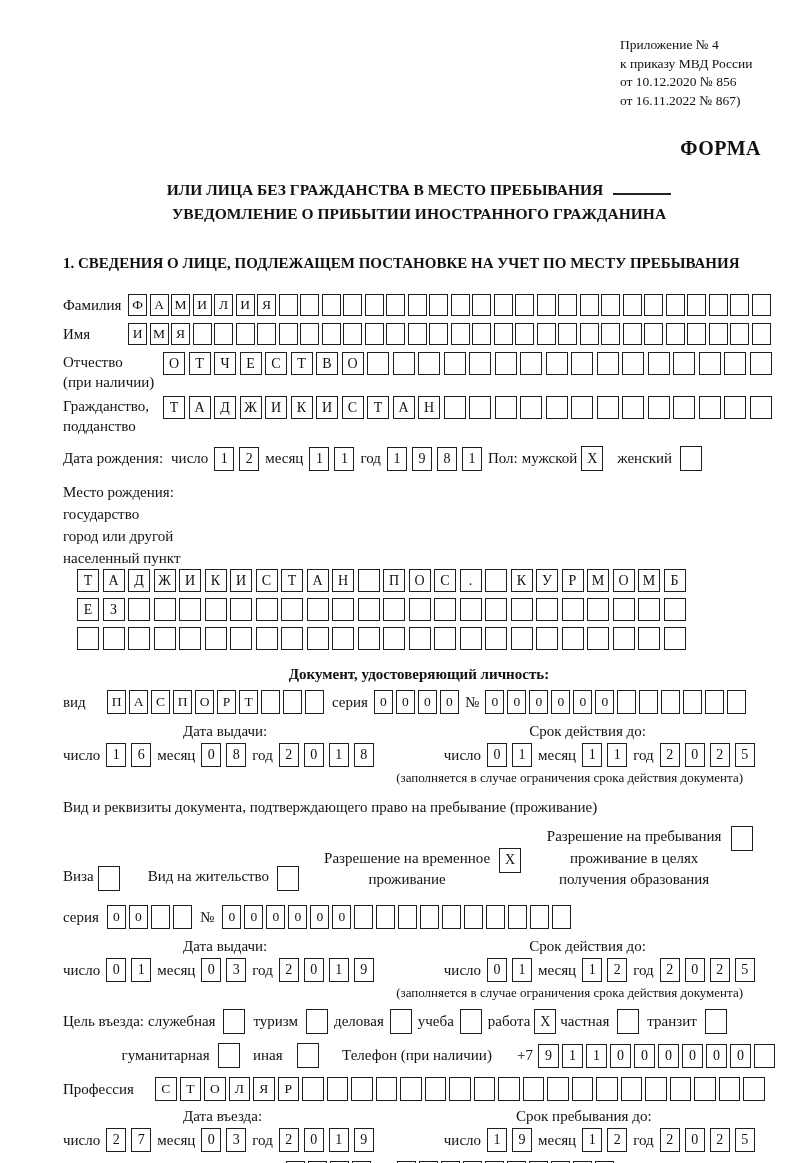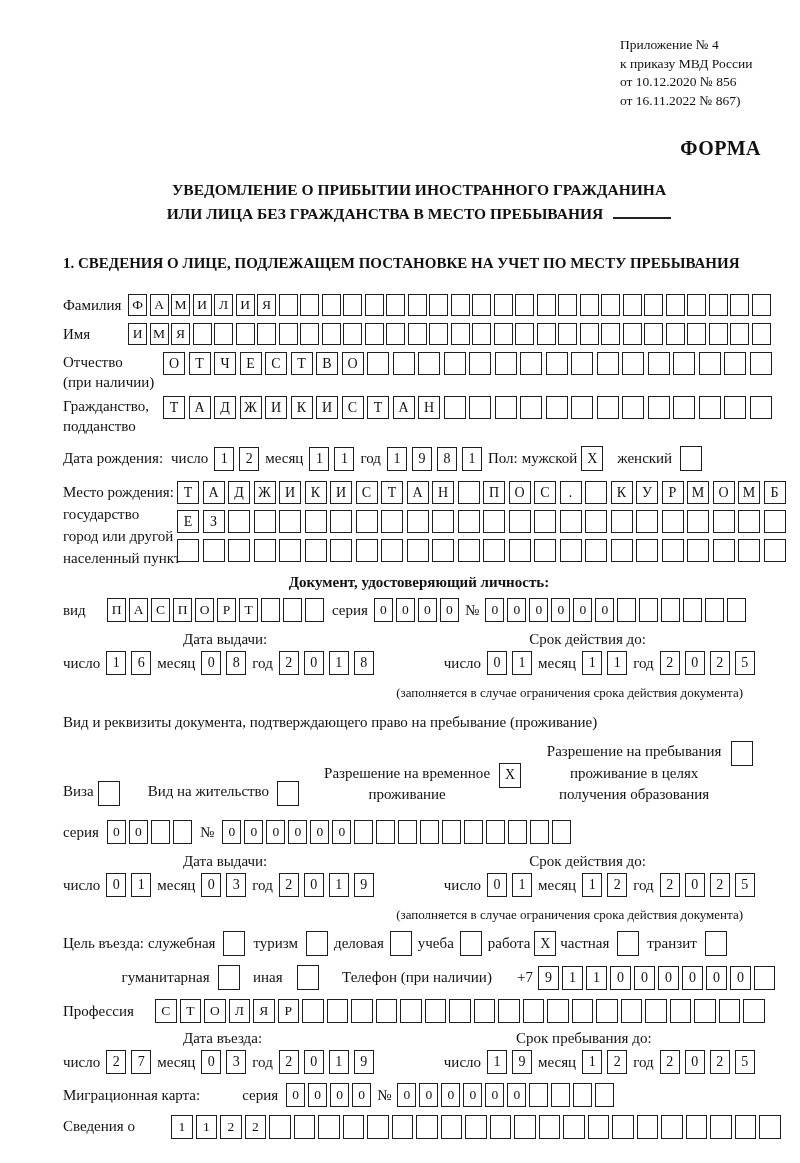--- a/index.html
+++ b/index.html
@@ -55,21 +55,21 @@
 
   .stack { display:flex; flex-direction:column; gap:6px; }
 
   
   .date-titles { display:flex; font-size:15px; margin-bottom:3px; }
   .date-titles .t1 { margin-left:120px; }
   .date-titles .t2 { margin-left:262px; }
   .date-fields { display:flex; align-items:center; }
   .dategroup { display:flex; align-items:center; gap:6px; }
   .dg-right { margin-left:70px; }
-  .note-right { text-align:right; padding-right:32px; font-size:13px; margin-top:10px; margin-bottom:8px; }
+  .note-right { text-align:right; padding-right:32px; font-size:13px; margin-top:3px; margin-bottom:8px; }
 
   .intro { font-size:15px; line-height:1.85; margin-bottom:2px; }
 
   
   .optrow { display:flex; align-items:flex-end; margin:4px 0 14px 0; }
   .opt { display:flex; align-items:flex-start; }
   .opt .olabel { font-size:15px; line-height:1.45; }
   .opt-c { text-align:center; }
   .w160 { width:168px; }
   .w175 { width:178px; }
@@ -87,22 +87,22 @@
 <div class="top-note">
   <div>Приложение № 4</div>
   <div>к приказу МВД России</div>
   <div>от 10.12.2020 № 856</div>
   <div>от 16.11.2022 № 867)</div>
 </div>
 
 <div class="forma">ФОРМА</div>
 
 <div class="title">
+  <div><span>ИЛИ ЛИЦА БЕЗ ГРАЖДАНСТВА В МЕСТО ПРЕБЫВАНИЯ</span><span class="uline"></span></div>
   <div>УВЕДОМЛЕНИЕ О ПРИБЫТИИ ИНОСТРАННОГО ГРАЖДАНИНА</div>
-  <div><span>ИЛИ ЛИЦА БЕЗ ГРАЖДАНСТВА В МЕСТО ПРЕБЫВАНИЯ</span><span class="uline"></span></div>
 </div>
 
 <div class="sec1">1. СВЕДЕНИЯ О ЛИЦЕ, ПОДЛЕЖАЩЕМ ПОСТАНОВКЕ НА УЧЕТ ПО МЕСТУ ПРЕБЫВАНИЯ</div>
 
 <div class="row">
   <span class="lbl lblcol-65">Фамилия</span>
   <div class="cr cr-sm">
       <span class="cell">Ф</span>
       <span class="cell">А</span>
       <span class="cell">М</span>
@@ -265,21 +265,21 @@
   <span class="gap4"></span>
   <span class="lbl">мужской</span>
   <span class="gap4"></span>
   <span class="checkbox">X</span>
   <span style="width:14px;"></span>
   <span class="lbl">женский</span>
   <span class="gap8"></span>
   <span class="checkbox"></span>
 </div>
 
-<div class="row row-top" style="margin-bottom:5px;">
+<div class="row row-top" style="margin-bottom:16px;flex-direction:column;">
   <span class="lbl lblcol-ml">
     <span class="nowrap">Место рождения:</span><br>
     <span>государство</span><br>
     <span class="nowrap">город или другой</span><br>
     <span class="nowrap">населенный пункт</span>
   </span>
   <div class="stack" style="margin-left:14px;">
     <div class="cr cr-md">
         <span class="cell">Т</span>
         <span class="cell">А</span>

